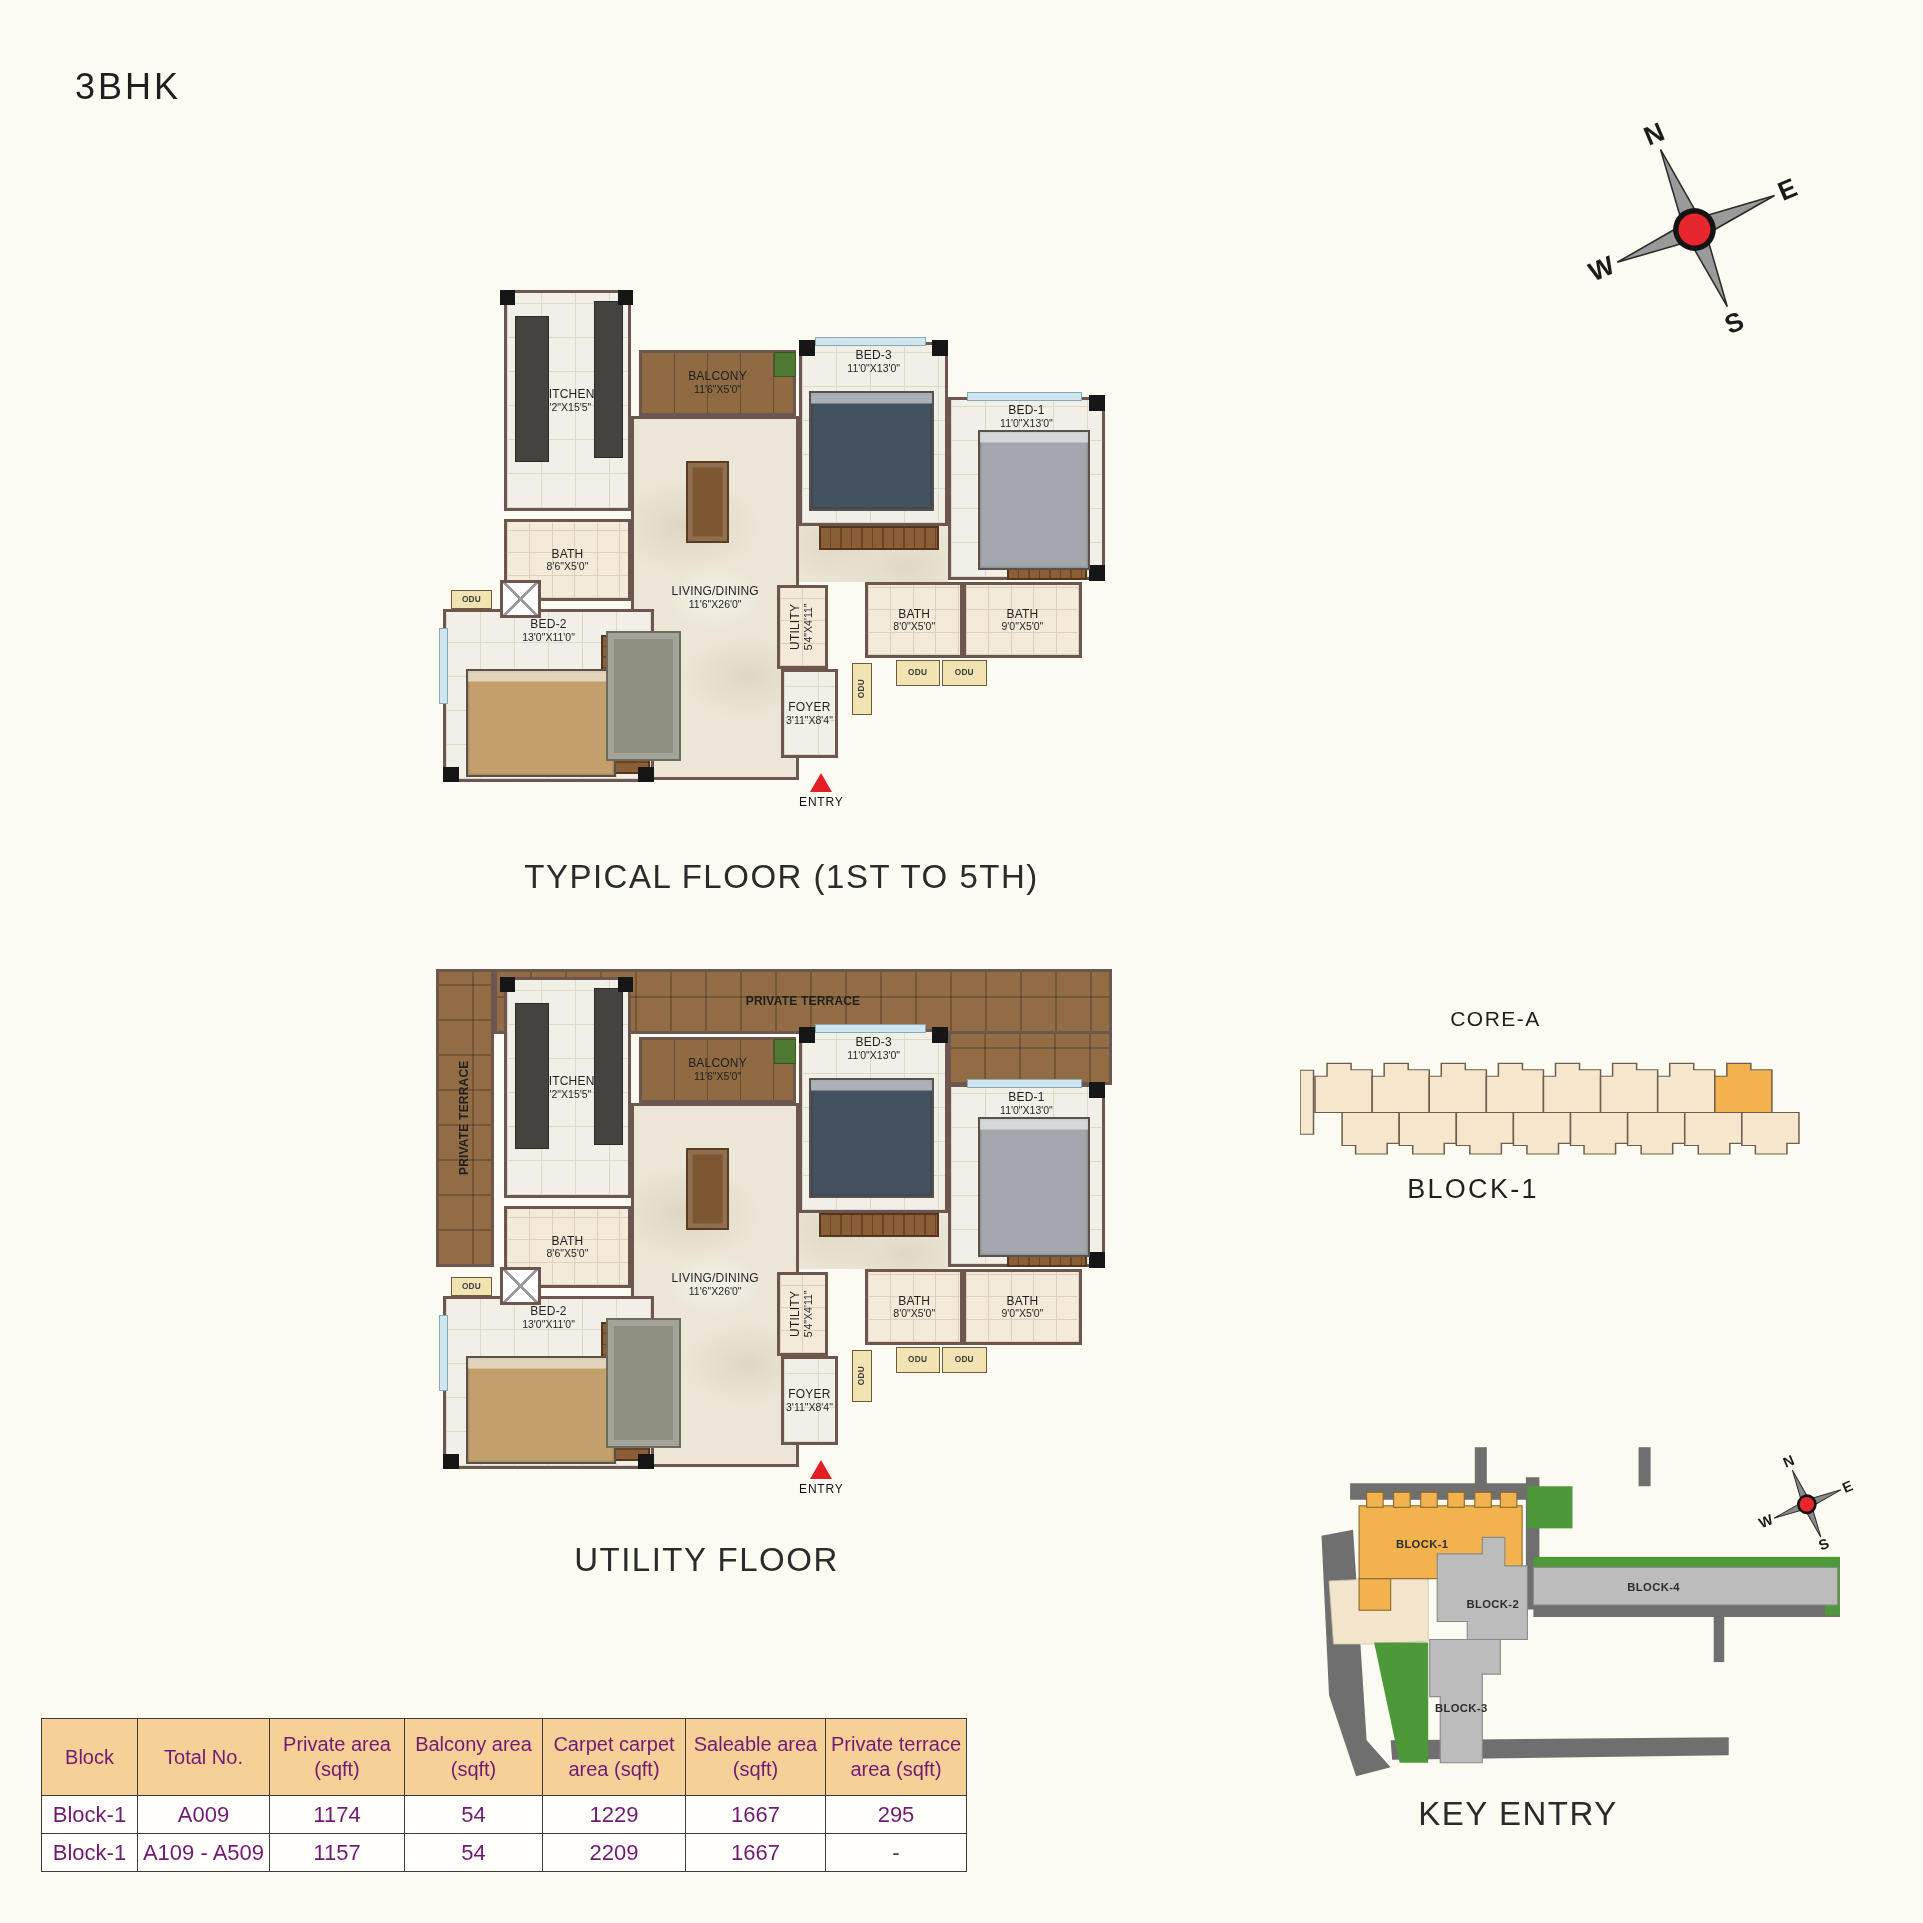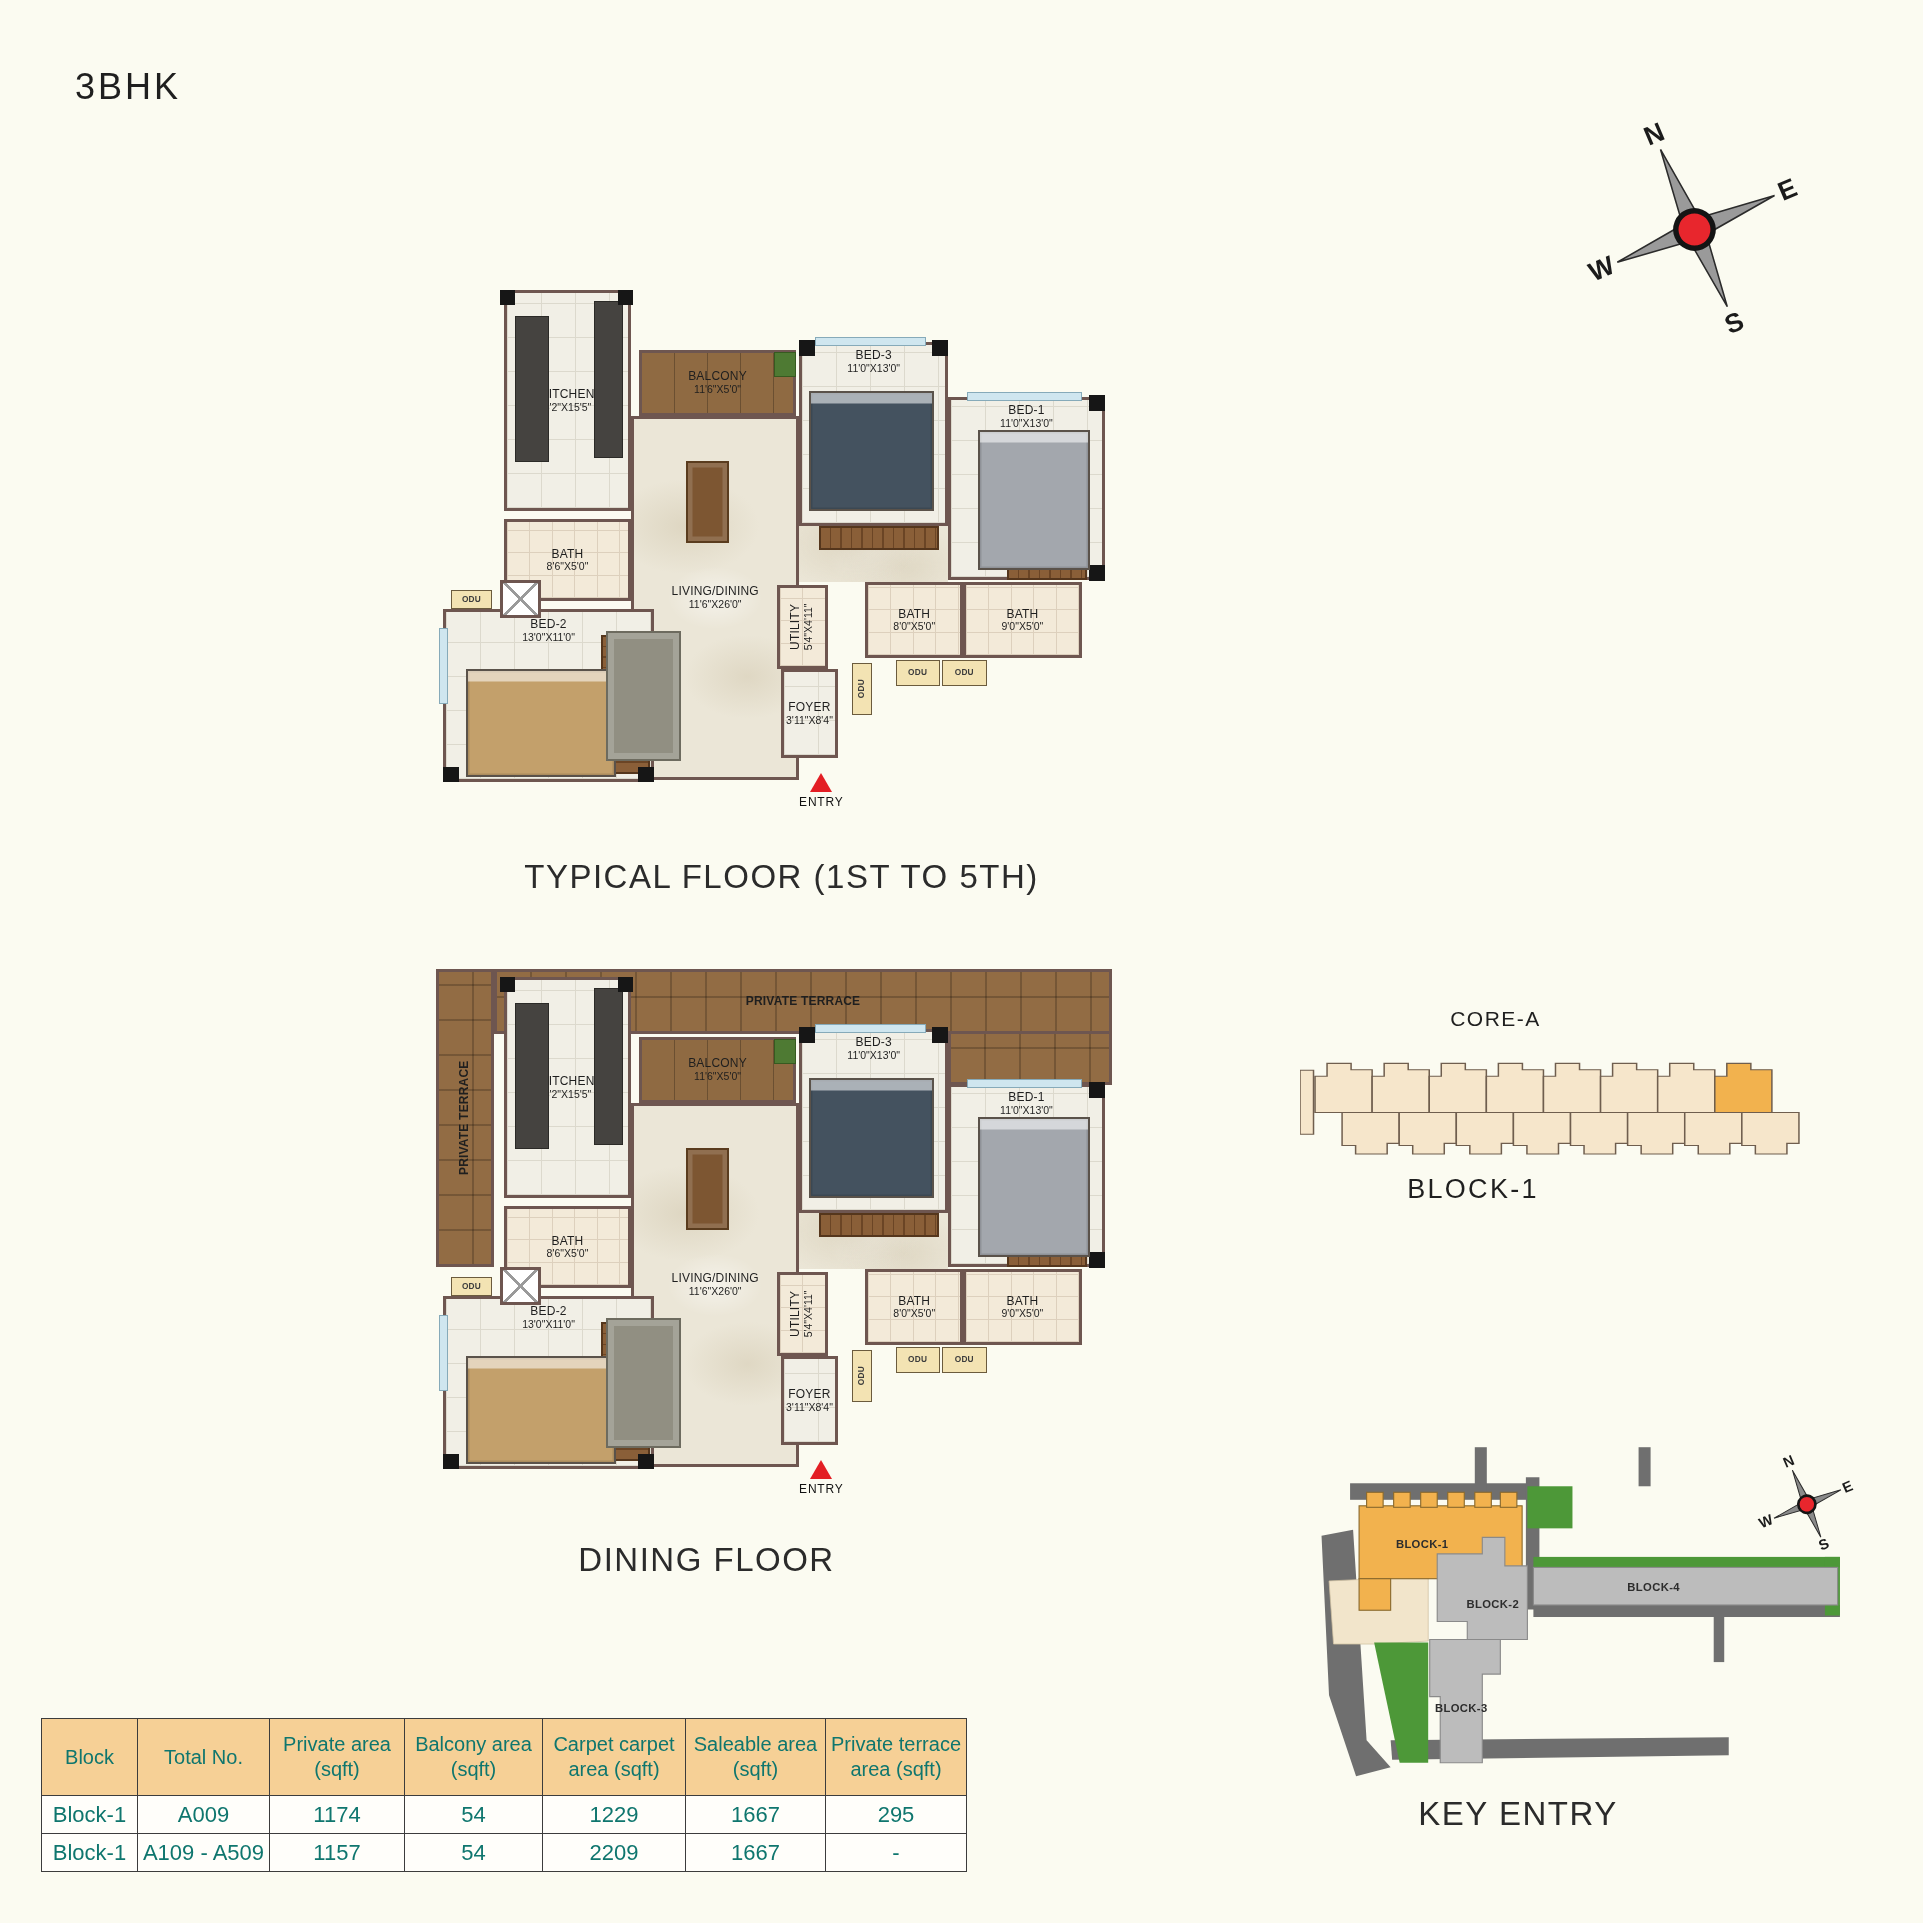--- a/index.html
+++ b/index.html
@@ -95,21 +95,21 @@
   .core-title{position:absolute;left:0;top:0;width:391px;text-align:center;font-size:21px;letter-spacing:1.5px;color:#1f1f1f;}
   .core-units{position:absolute;left:0;top:34px;}
   .core-block{position:absolute;left:0;top:167px;width:346px;text-align:center;font-size:27px;letter-spacing:2.3px;color:#1f1f1f;}
   
   .keyplan{position:absolute;left:1308px;top:1447px;width:571px;height:331px;}
   .kp-label{font-size:15px;font-weight:700;fill:#2d2d2d;letter-spacing:.5px;}
   
   .area-table{
     position:absolute;left:41px;top:1718px;width:926px;
     border-collapse:collapse;table-layout:fixed;
-    font-size:22px;color:#0f766e;
+    font-size:22px;color:#701a75;
   }
   .area-table th,.area-table td{border:1.5px solid #3c3c3c;text-align:center;vertical-align:middle;padding:3px 4.5px;}
   .area-table th{background:#f6d096;font-weight:400;font-size:20px;height:77px;line-height:1.25;}
   .area-table td{height:38px;background:#fffefa;}
   .c0{width:96px;}.c1{width:132px;}.c2{width:135px;}.c3{width:138px;}.c4{width:143px;}.c5{width:140px;}.c6{width:141px;}
   .compass-main{position:absolute;left:1578px;top:113px;}
   .compass-letter{font-size:34px;font-weight:600;fill:#1b1b1b;}
 </style>
 </head>
 <body>
@@ -368,21 +368,21 @@
     <div class="r bedf" style="left: 55.2%; top: 20.1%; width: 18.5%; height: 22.3%; background: rgb(68, 82, 95);"></div>
     <div class="r bedf" style="left: 80.2%; top: 27.3%; width: 16.5%; height: 26%; background: rgb(163, 167, 173);"></div>
     <div class="r bedf" style="left: 4.4%; top: 71.5%; width: 22.3%; height: 20%; background: rgb(195, 160, 107);"></div>
     <div class="r dine" style="left: 37%; top: 33%; width: 6.3%; height: 15.3%;"></div>
     <div class="r sofa" style="left: 25.2%; top: 64.6%; width: 11.1%; height: 24%;"></div>
     <div class="r entry" style="left: 53.5%; top: 90.8%; width: 7%; height: 8.6%;">
       <div class="tri"></div>
       <div class="elab">ENTRY</div>
     </div>
   </div>
-<div class="caption" style="left:511px;top:1541px;width:391px;">DINING FLOOR</div>
+<div class="caption" style="left:511px;top:1541px;width:391px;">UTILITY FLOOR</div>
 
 <div class="core">
   <div class="core-title">CORE-A</div>
   <svg class="core-units" width="526" height="128" viewBox="0 0 700 240" preserveAspectRatio="none">
       <polygon points="0,55 18,55 18,175 0,175" fill="#f6e6cb" stroke="#6f5e4e" stroke-width="2"></polygon>
       <polygon points="20,66 36,66 36,42 68,42 68,54 96,54 96,134 20,134" fill="#f6e6cb" stroke="#6f5e4e" stroke-width="2"></polygon>
       <polygon points="96,66 112,66 112,42 144,42 144,54 172,54 172,134 96,134" fill="#f6e6cb" stroke="#6f5e4e" stroke-width="2"></polygon>
       <polygon points="172,66 188,66 188,42 220,42 220,54 248,54 248,134 172,134" fill="#f6e6cb" stroke="#6f5e4e" stroke-width="2"></polygon>
       <polygon points="248,66 264,66 264,42 296,42 296,54 324,54 324,134 248,134" fill="#f6e6cb" stroke="#6f5e4e" stroke-width="2"></polygon>
       <polygon points="324,66 340,66 340,42 372,42 372,54 400,54 400,134 324,134" fill="#f6e6cb" stroke="#6f5e4e" stroke-width="2"></polygon>

